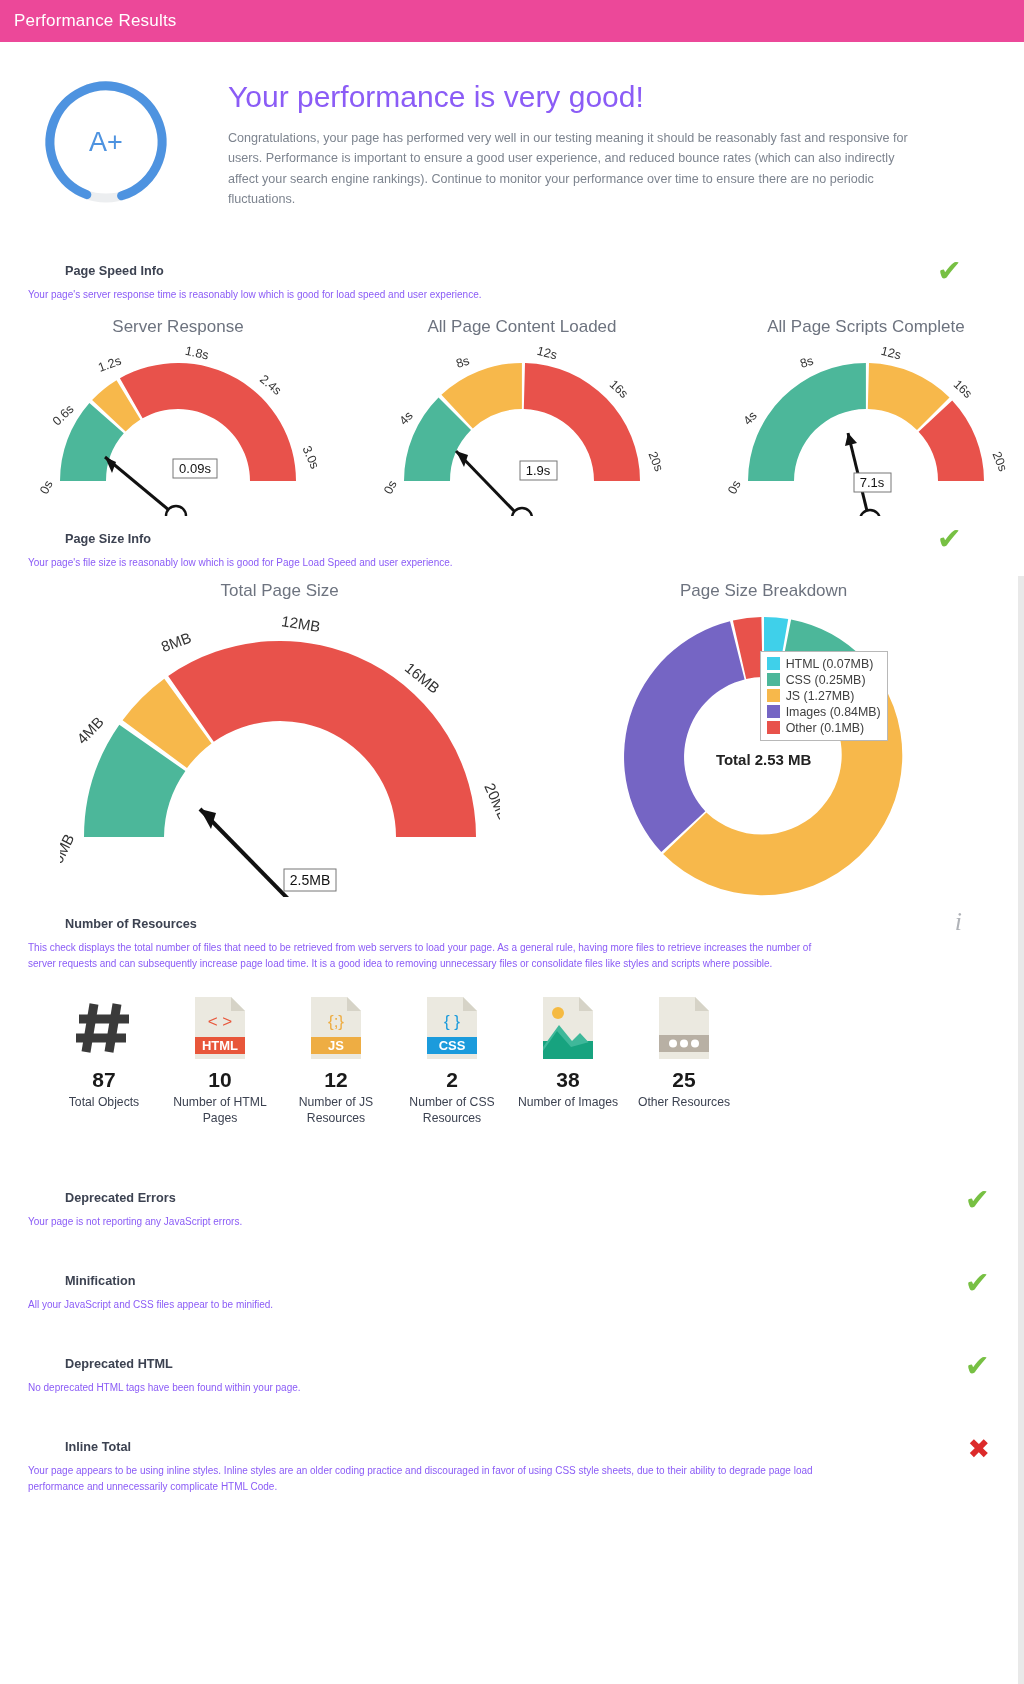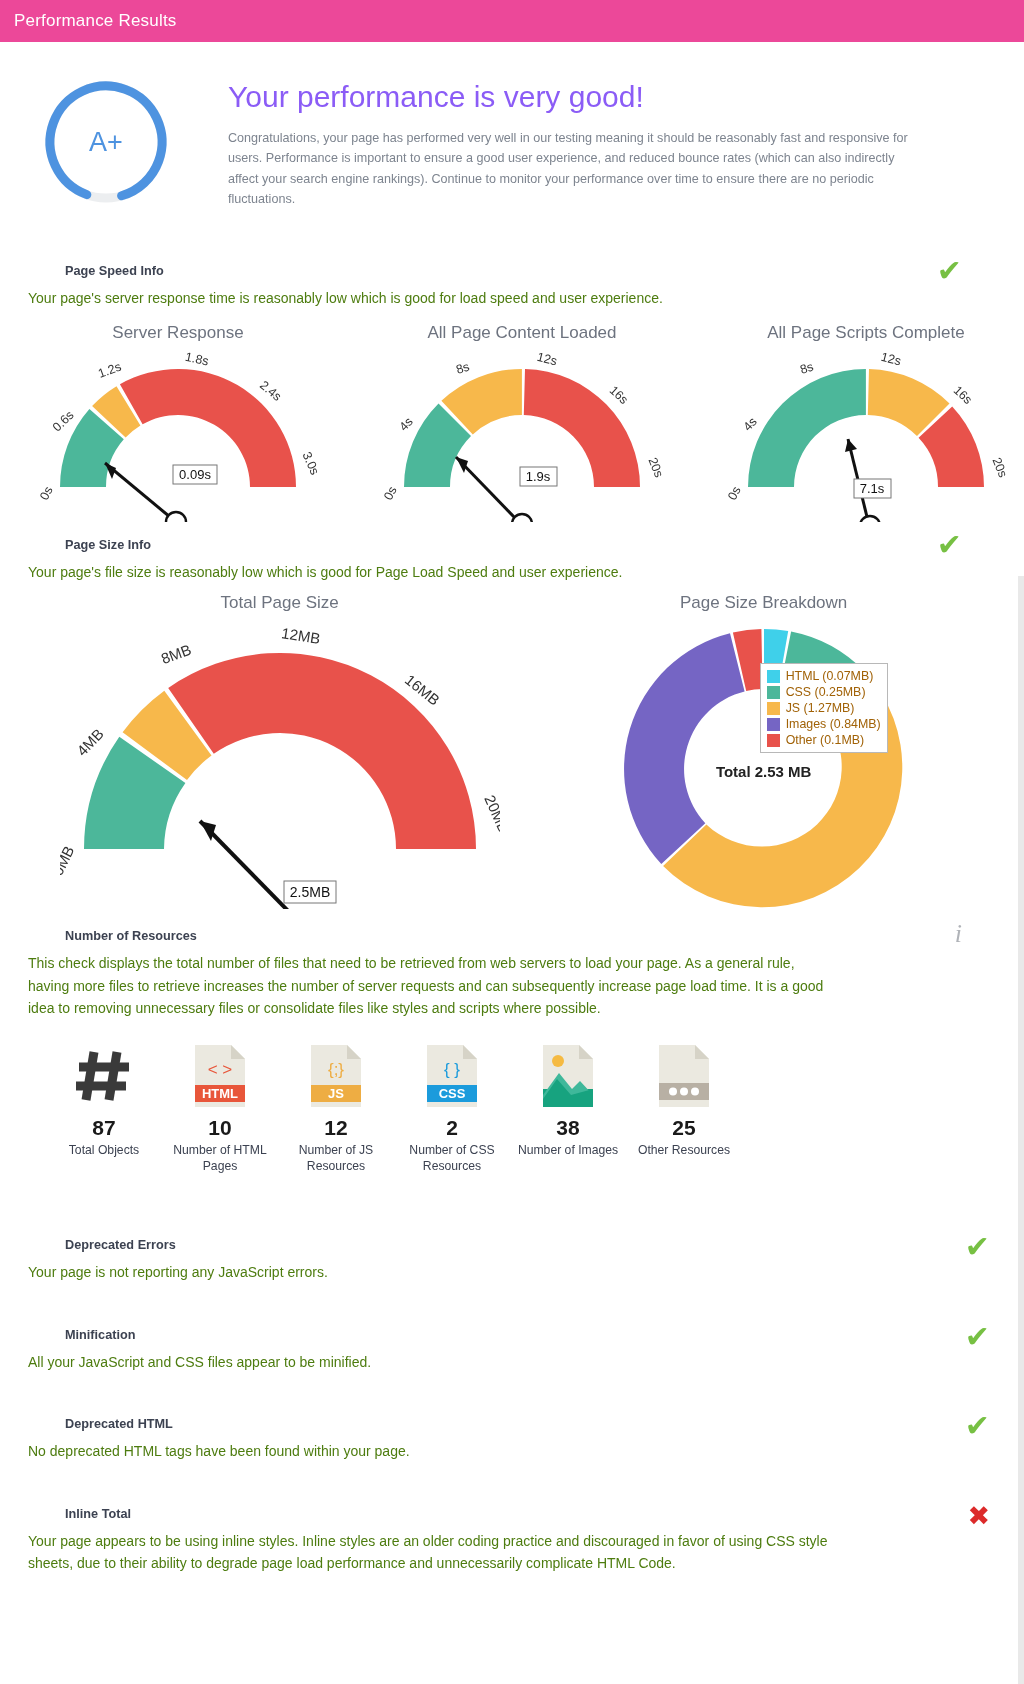--- a/index.html
+++ b/index.html
@@ -31,21 +31,21 @@
   .hero-text { flex:1; padding-top:14px; max-width:700px; }
   .hero-title { font-size:30px; font-weight:400; color:#8b5cf6; margin-bottom:14px; }
   .hero-body { font-size:12.6px; line-height:1.62; color:#7d848f; }
 
   
   .section { padding:0 28px 0 28px; }
   .sec-head {
     position:relative; padding:0 60px 0 0;
   }
   .sec-title { font-size:12.7px; font-weight:bold; color:#3c4251; margin-bottom:9px;padding-left:37px; }
-  .sec-desc { font-size:14px; color:#4d7c0f; line-height:1.6; }
+  .sec-desc { font-size:10px; color:#8b5cf6; line-height:1.6; }
   .status-mark {
     position:absolute; right:34px; top:-8px;
     font-size:30px; line-height:1;
   }
   .mark-ok { color:#77c043; }
   .mark-bad { color:#dc2a2a; font-size:27px; }
   .mark-info { color:#b0b3b8; font-size:26px; font-style:italic; font-family:"Liberation Serif", serif; }
 
   
   .gauge-row { display:flex; margin-top:14px;gap:44px; }
@@ -69,21 +69,21 @@
   .check-block { padding:0 28px; margin-top:30px; position:relative; }
   .spacer-lg { height:34px; }
 
   .legend-box {
     position:absolute; right:26px; top:44px;
     background:#ffffff; border:1px solid #b8b8b8;
     padding:4px 6px; text-align:left;
   }
   .legend-row { display:flex; align-items:center; gap:6px; height:16px; }
   .legend-sw { width:13px; height:13px; flex:0 0 13px; }
-  .legend-tx { font-size:12.4px; color:#a16207; white-space:nowrap; }
+  .legend-tx { font-size:12.4px; color:#404040; white-space:nowrap; }
 
   .donut-wrap { position:relative; display:inline-block; }
   .donut-total {
     position:absolute; left:0; right:0; top:50%; transform:translateY(-50%);
     text-align:center; font-size:15px; font-weight:bold; color:#222;
   }
   .scrollbar {
     position:absolute; right:0; top:576px; width:6px; height:1108px; background:#e9e9e9;
   }
 </style>

